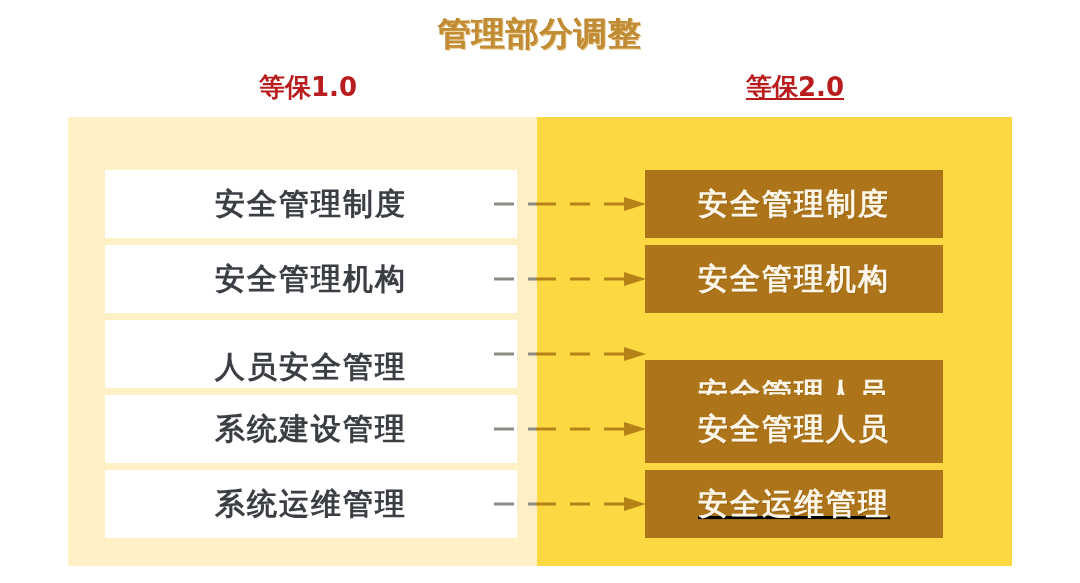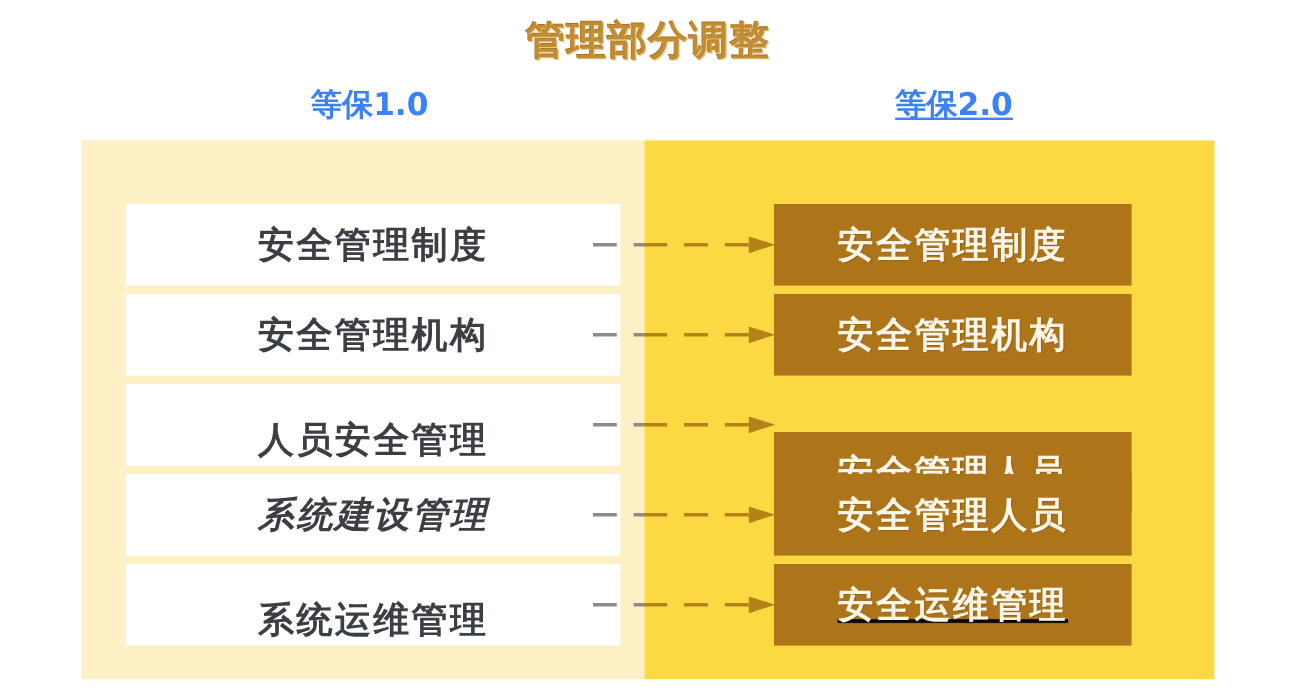--- a/index.html
+++ b/index.html
@@ -29,21 +29,21 @@
     text-shadow: 1px 1px 0 #e8c98a, -0.5px -0.5px 0 #a9741f;
     white-space: nowrap;
   }
 
   
   .col-header {
     position: absolute;
     top: 70px;
     font-size: 26px;
     font-weight: bold;
-    color: #3b82f6;
+    color: #b91c1c;
     white-space: nowrap;
     text-align: center;
   }
   #header-left  { left: 158px; width: 300px; }
   #header-right { left: 645px; width: 300px; text-decoration: underline; }
 
   
   #panel-left {
     position: absolute;
     left: 68px;
@@ -153,34 +153,34 @@
     <div class="arrow" style="top: 347px;">
       <svg width="152" height="14" viewBox="0 0 152 14">
         <line x1="0" y1="7" x2="42" y2="7" stroke="#8d8b86" stroke-width="3" stroke-dasharray="20 14"></line>
         <line x1="42" y1="7" x2="133" y2="7" stroke="#b58218" stroke-width="3" stroke-dasharray="20 14"></line>
         <polygon points="130,0 152,7 130,14" fill="#b58218"></polygon>
       </svg>
     </div>
     <div class="card-right" style="top: 320px; margin-top: 40px;">
       <span class="label">安全管理人员</span>
     </div>
-    <div class="card-left" style="top: 395px; font-style: italic;">
+    <div class="card-left" style="top: 395px;">
       <span class="label">系统建设管理</span>
     </div>
     <div class="arrow" style="top: 422px;">
       <svg width="152" height="14" viewBox="0 0 152 14">
         <line x1="0" y1="7" x2="42" y2="7" stroke="#8d8b86" stroke-width="3" stroke-dasharray="20 14"></line>
         <line x1="42" y1="7" x2="133" y2="7" stroke="#b58218" stroke-width="3" stroke-dasharray="20 14"></line>
         <polygon points="130,0 152,7 130,14" fill="#b58218"></polygon>
       </svg>
     </div>
     <div class="card-right" style="top: 395px;">
       <span class="label">安全管理人员</span>
     </div>
-    <div class="card-left" style="top: 470px; align-items: flex-end;">
+    <div class="card-left" style="top: 470px;">
       <span class="label">系统运维管理</span>
     </div>
     <div class="arrow" style="top: 497px;">
       <svg width="152" height="14" viewBox="0 0 152 14">
         <line x1="0" y1="7" x2="42" y2="7" stroke="#8d8b86" stroke-width="3" stroke-dasharray="20 14"></line>
         <line x1="42" y1="7" x2="133" y2="7" stroke="#b58218" stroke-width="3" stroke-dasharray="20 14"></line>
         <polygon points="130,0 152,7 130,14" fill="#b58218"></polygon>
       </svg>
     </div>
     <div class="card-right" style="top: 470px; text-decoration: underline;">

